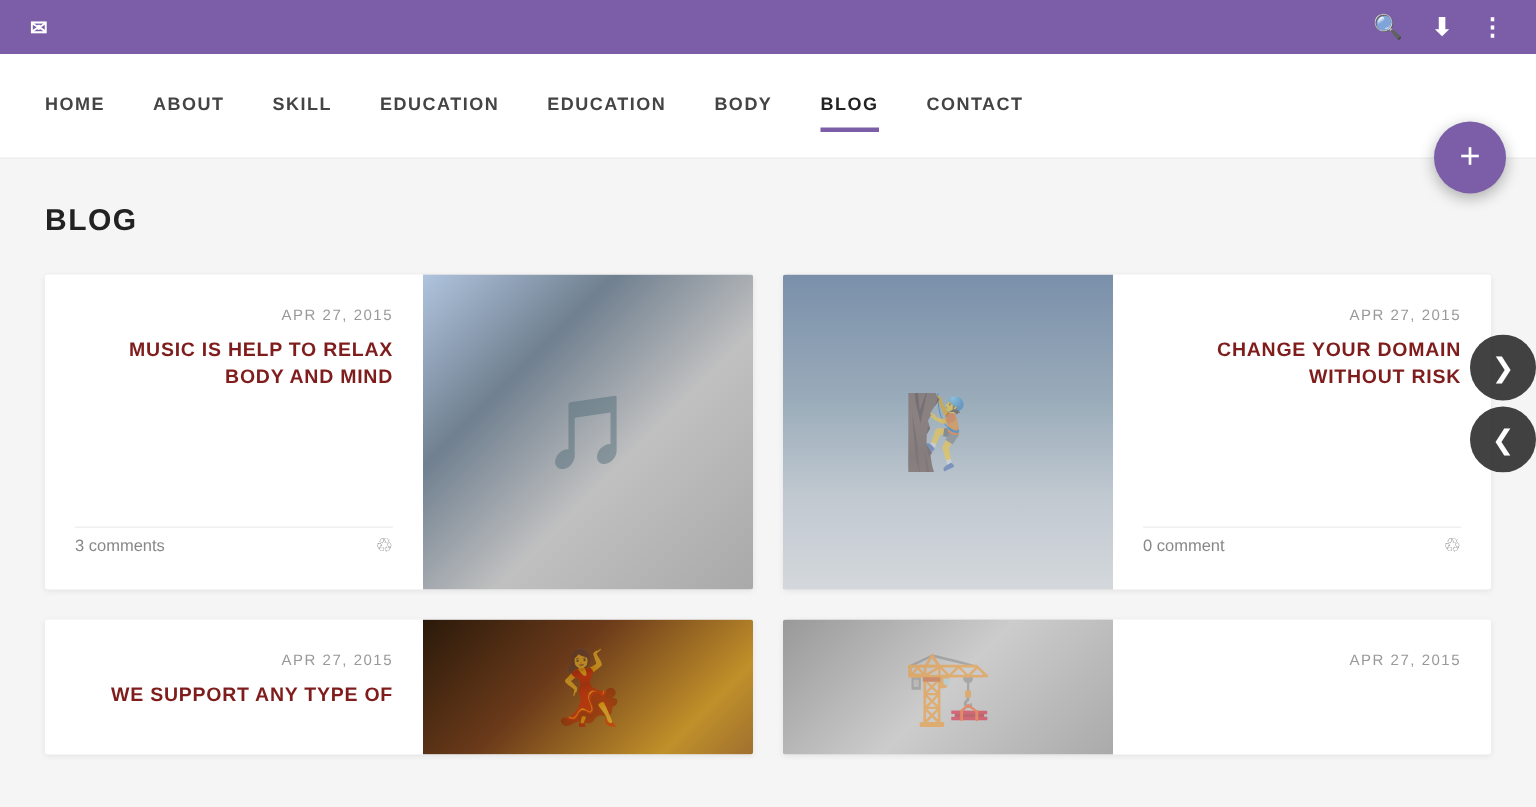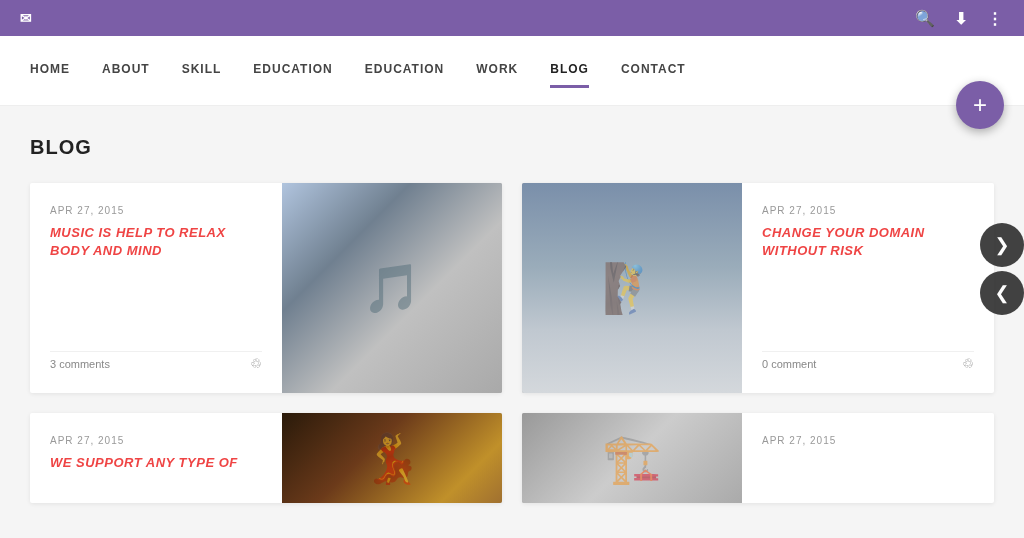--- a/index.html
+++ b/index.html
@@ -115,42 +115,42 @@
       gap: 20px;
     }
     .blog-card {
       background: white;
       display: flex;
       border-radius: 2px;
       overflow: hidden;
       box-shadow: 0 1px 4px rgba(0,0,0,0.08);
       height: 210px;
       position: relative;
+      text-align: right;
     }
     .blog-card-text {
       padding: 22px 20px;
       flex: 1;
       display: flex;
       flex-direction: column;
       justify-content: space-between;
     }
     .blog-date {
       font-size: 10px;
       color: #999;
       letter-spacing: 1px;
       margin-bottom: 8px;
     }
     .blog-title {
       font-size: 13px;
       font-weight: 800;
-      color: #ef4444;
+      color: #7f1d1d;
       line-height: 1.4;
       text-transform: uppercase;
       letter-spacing: 0.5px;
-      font-style: italic;
     }
     .blog-meta {
       display: flex;
       align-items: center;
       justify-content: space-between;
       font-size: 11px;
       color: #888;
       border-top: 1px solid #f0f0f0;
       padding-top: 4px;
       margin-top: 10px;
@@ -274,21 +274,21 @@
   </div>
 </div>
 
 <div class="header">
   <nav class="nav">
     <span class="nav-item">HOME</span>
     <span class="nav-item">ABOUT</span>
     <span class="nav-item">SKILL</span>
     <span class="nav-item">EDUCATION</span>
     <span class="nav-item">EDUCATION</span>
-    <span class="nav-item">WORK</span>
+    <span class="nav-item">BODY</span>
     <span class="nav-item active">BLOG</span>
     <span class="nav-item">CONTACT</span>
   </nav>
   <div class="fab-btn">+</div>
 </div>
 
 <div class="main">
   <h1 class="page-title">BLOG</h1>
 
   <div class="blog-grid">

